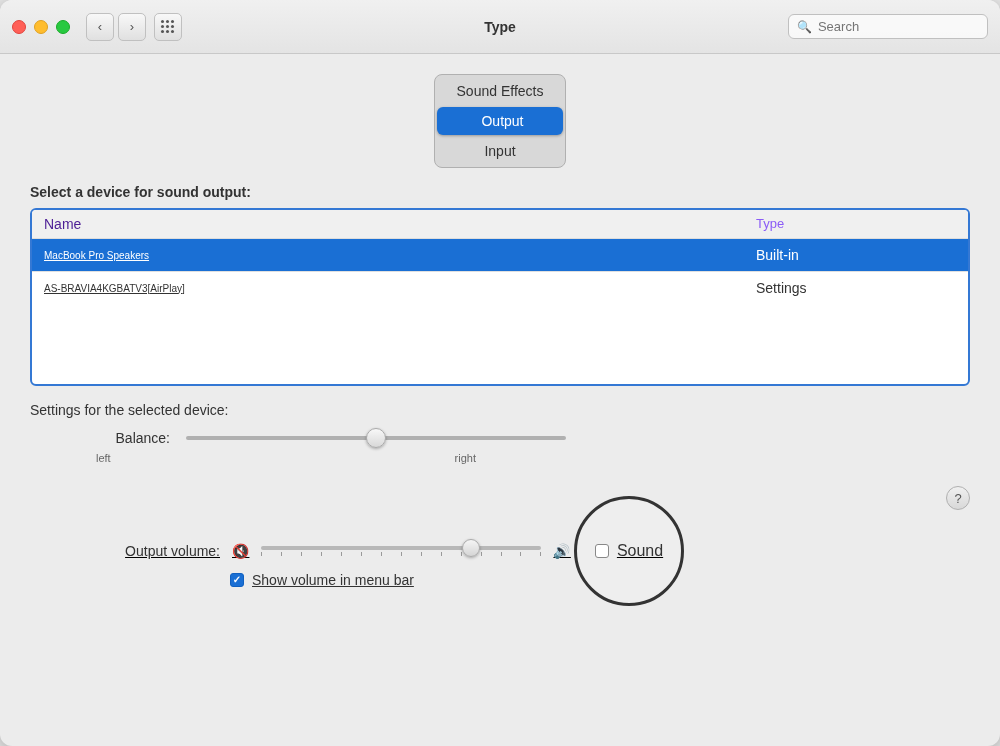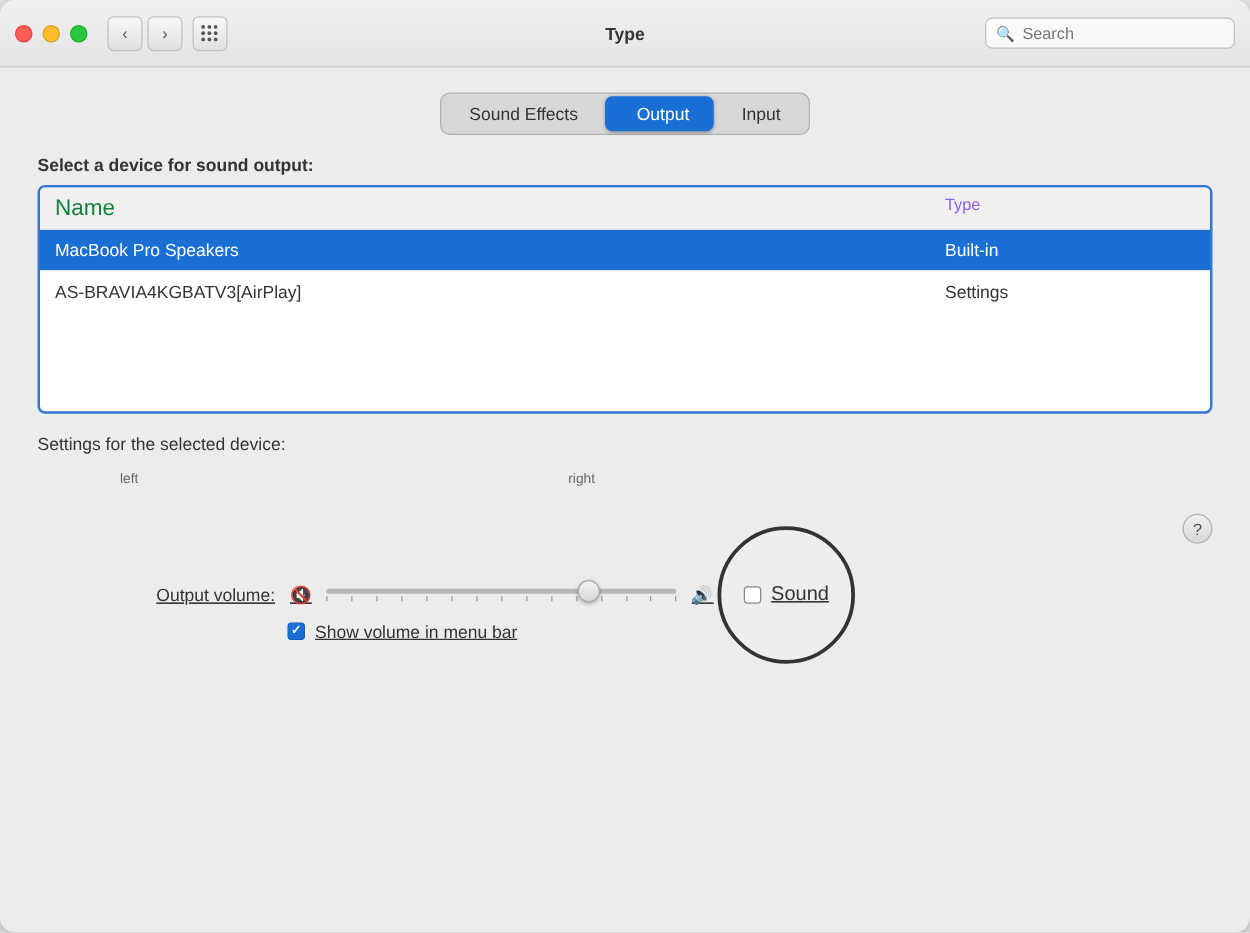--- a/index.html
+++ b/index.html
@@ -149,20 +149,21 @@
       gap: 0;
     }
 
     .tab-group {
       display: flex;
       background: #d8d8d8;
       border: 1px solid #b0b0b0;
       border-radius: 8px;
       padding: 2px;
       gap: 2px;
+      flex-direction: column;
     }
 
     .tab {
       padding: 6px 20px;
       border-radius: 6px;
       font-size: 14px;
       cursor: pointer;
       color: #333;
       border: none;
       background: transparent;
@@ -190,21 +191,21 @@
       overflow: hidden;
     }
 
     .table-header {
       display: flex;
       padding: 6px 12px;
       background: #f0f0f0;
       border-bottom: 1px solid #ddd;
     }
 
-    .col-name { flex: 1; font-size: 18px; color: #15803d; }
+    .col-name { flex: 1; font-size: 14px; color: #4c1d95; }
     .col-type { width: 200px; font-size: 13px; color: #8b5cf6; }
 
     .table-row {
       display: flex;
       padding: 8px 12px;
       align-items: center;
       cursor: pointer;
     }
 
     .table-row.selected {
@@ -214,21 +215,21 @@
     .table-row.selected .row-name,
     .table-row.selected .row-type {
       color: white;
     }
 
     .table-row-divider {
       height: 1px;
       background: #e0e0e0;
     }
 
-    .row-name { flex: 1; font-size: 14px; color: #333; }
+    .row-name { flex: 1; font-size: 10px; color: #333; text-decoration: underline; }
     .row-type { width: 200px; font-size: 14px; color: #333; }
 
     .table-spacer {
       flex: 1;
       min-height: 80px;
     }
 
     
     .settings-label {
       font-size: 14px;
@@ -503,20 +504,28 @@
           <div class="row-name">AS-BRAVIA4KGBATV3[AirPlay]</div>
           <div class="row-type">Settings</div>
         </div>
         <div class="table-spacer"></div>
       </div>
     </div>
 
     <div>
       <div class="settings-label">Settings for the selected device:</div>
 
+      <div class="slider-row">
+        <div class="slider-label">Balance:</div>
+        <div class="slider-wrapper">
+          <div class="slider-track">
+            <div class="slider-thumb"></div>
+          </div>
+        </div>
+      </div>
       <div class="slider-labels">
         <span>left</span>
         <span>right</span>
       </div>
     </div>
 
     <div class="help-area">
       <div class="help-btn">?</div>
     </div>
 

